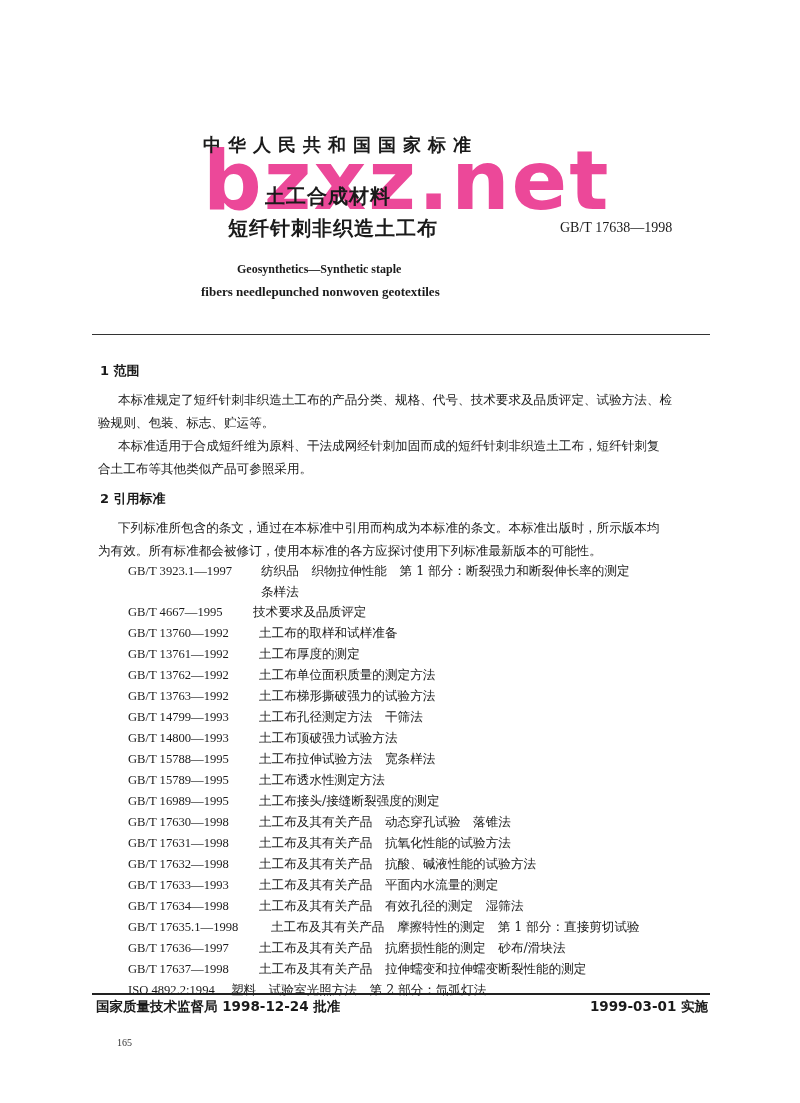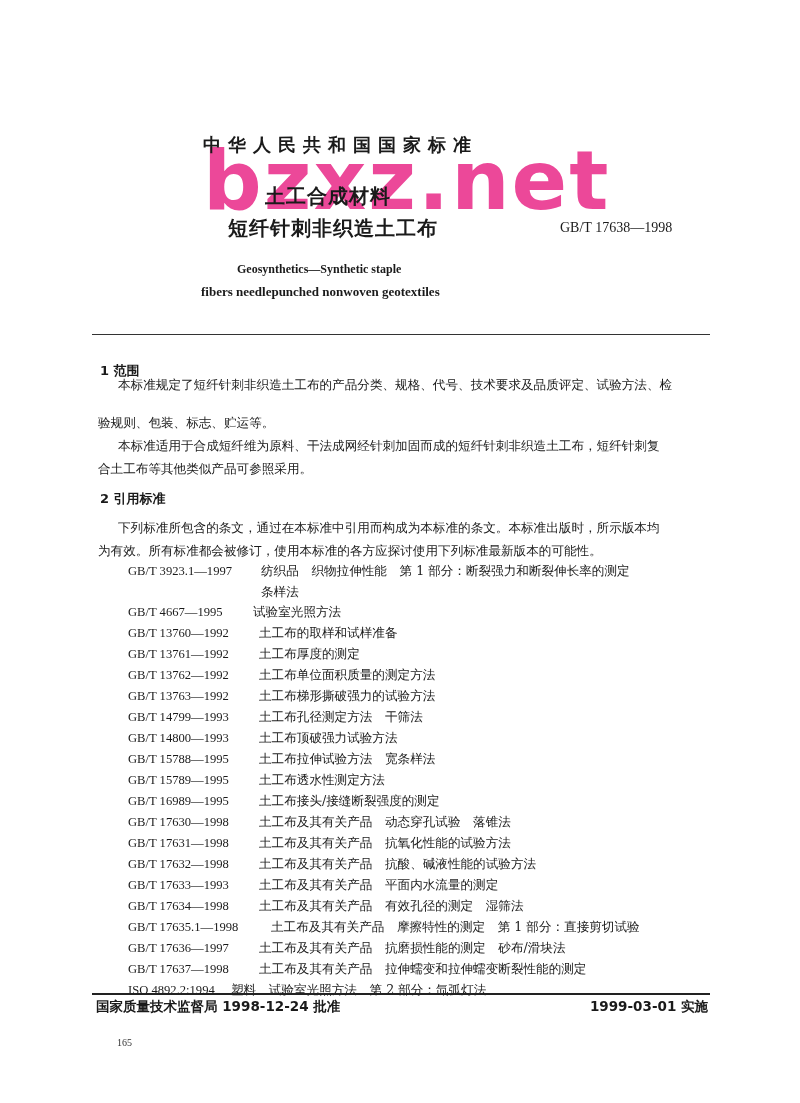--- a/index.html
+++ b/index.html
@@ -32,35 +32,35 @@
 <div class="abs national sans">中华人民共和国国家标准</div>
 <div class="abs title1 sans">土工合成材料</div>
 <div class="abs title2 sans">短纤针刺非织造土工布</div>
 <div class="abs code serif">GB/T 17638—1998</div>
 <div class="abs en1 serif">Geosynthetics—Synthetic staple</div>
 <div class="abs en2 serif">fibers needlepunched nonwoven geotextiles</div>
 
 <div class="rule" style="top:334px;"></div>
 
 <div class="abs h sans" style="left:100px; top:362px;">1  范围</div>
-<div class="abs p" style="left:118px; top:377px;">本标准规定了短纤针刺非织造土工布的产品分类、规格、代号、技术要求及品质评定、试验方法、检</div>
+<div class="abs p" style="left:118px; top:392px;">本标准规定了短纤针刺非织造土工布的产品分类、规格、代号、技术要求及品质评定、试验方法、检</div>
 <div class="abs p" style="left:98px; top:415px;">验规则、包装、标志、贮运等。</div>
 <div class="abs p" style="left:118px; top:438px;">本标准适用于合成短纤维为原料、干法成网经针刺加固而成的短纤针刺非织造土工布，短纤针刺复</div>
 <div class="abs p" style="left:98px; top:461px;">合土工布等其他类似产品可参照采用。</div>
 
 <div class="abs h sans" style="left:100px; top:490px;">2  引用标准</div>
 <div class="abs p" style="left:118px; top:520px;">下列标准所包含的条文，通过在本标准中引用而构成为本标准的条文。本标准出版时，所示版本均</div>
 <div class="abs p" style="left:98px; top:543px;">为有效。所有标准都会被修订，使用本标准的各方应探讨使用下列标准最新版本的可能性。</div>
 
 <div class="abs ref" style="top:563px;">
   <span class="c serif" style="width:133px;">GB/T 3923.1—1997</span><span>纺织品　织物拉伸性能　第 1 部分：断裂强力和断裂伸长率的测定</span>
 </div>
 <div class="abs ref" style="top:584px; left:261px;">条样法</div>
 
-<div class="abs ref" style="top:604px;"><span class="c serif" style="width:125px;">GB/T 4667—1995</span><span>试验室光照方法</span></div>
+<div class="abs ref" style="top:604px;"><span class="c serif" style="width:125px;">GB/T 4667—1995</span><span>技术要求及品质评定</span></div>
 <div class="abs ref" style="top:625px;"><span class="c serif" style="width:131px;">GB/T 13760—1992</span><span>土工布的取样和试样准备</span></div>
 <div class="abs ref" style="top:646px;"><span class="c serif" style="width:131px;">GB/T 13761—1992</span><span>土工布厚度的测定</span></div>
 <div class="abs ref" style="top:667px;"><span class="c serif" style="width:131px;">GB/T 13762—1992</span><span>土工布单位面积质量的测定方法</span></div>
 <div class="abs ref" style="top:688px;"><span class="c serif" style="width:131px;">GB/T 13763—1992</span><span>土工布梯形撕破强力的试验方法</span></div>
 <div class="abs ref" style="top:709px;"><span class="c serif" style="width:131px;">GB/T 14799—1993</span><span>土工布孔径测定方法　干筛法</span></div>
 <div class="abs ref" style="top:730px;"><span class="c serif" style="width:131px;">GB/T 14800—1993</span><span>土工布顶破强力试验方法</span></div>
 <div class="abs ref" style="top:751px;"><span class="c serif" style="width:131px;">GB/T 15788—1995</span><span>土工布拉伸试验方法　宽条样法</span></div>
 <div class="abs ref" style="top:772px;"><span class="c serif" style="width:131px;">GB/T 15789—1995</span><span>土工布透水性测定方法</span></div>
 <div class="abs ref" style="top:793px;"><span class="c serif" style="width:131px;">GB/T 16989—1995</span><span>土工布接头/接缝断裂强度的测定</span></div>
 <div class="abs ref" style="top:814px;"><span class="c serif" style="width:131px;">GB/T 17630—1998</span><span>土工布及其有关产品　动态穿孔试验　落锥法</span></div>

